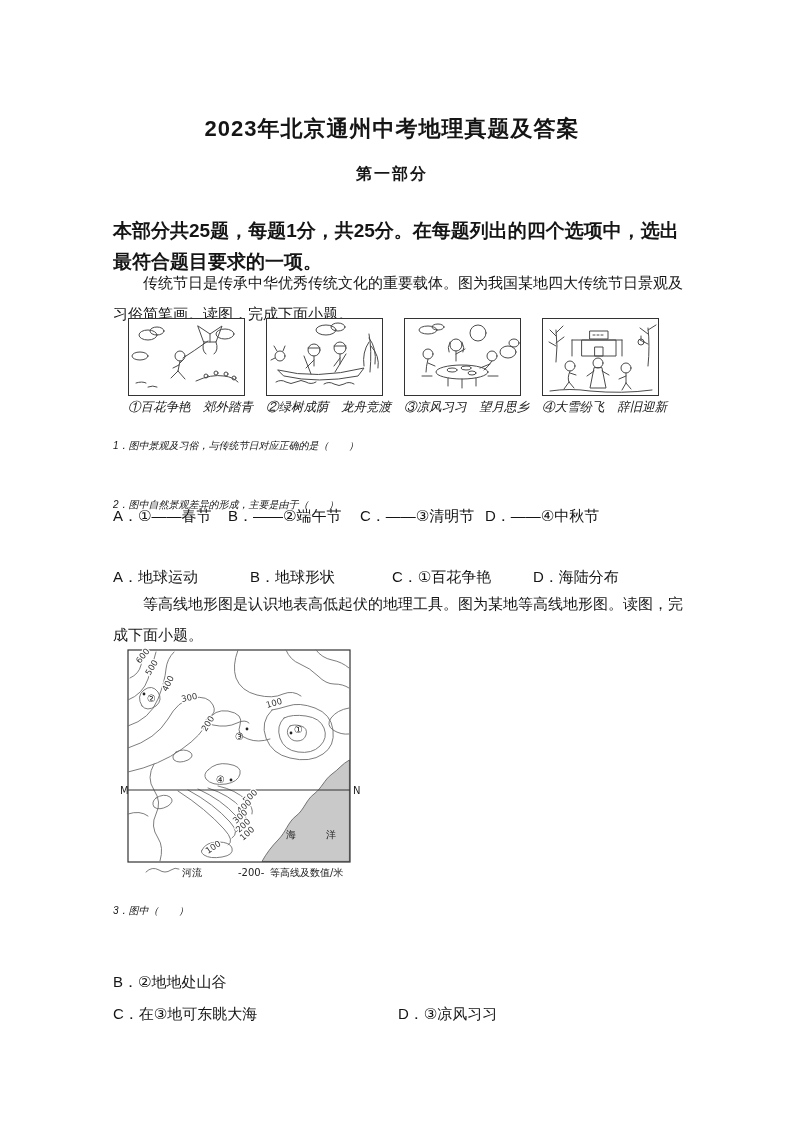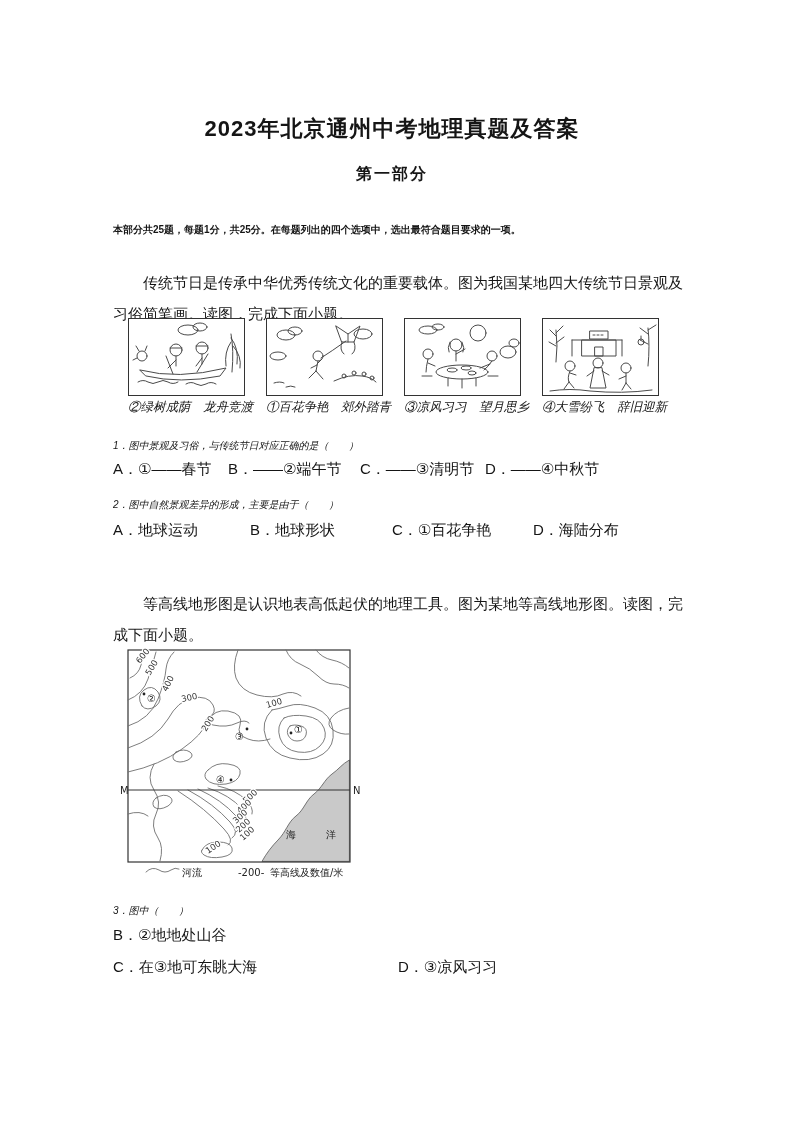--- a/index.html
+++ b/index.html
@@ -5,34 +5,34 @@
   html,body{margin:0;padding:0;background:#888;}
   .page{position:relative;width:794px;height:1123px;margin:0 auto;background:#ffffff;
         font-family:"Liberation Sans","DejaVu Sans",sans-serif;color:#151515;overflow:hidden;}
   .abs{position:absolute;}
   .center{left:0;width:784px;text-align:center;}
   .doc-title{top:114px;font-size:22px;font-weight:bold;letter-spacing:1px;}
   .sec-head{top:164px;font-size:16px;font-weight:bold;letter-spacing:2px;}
   .para{left:113px;width:574px;font-size:15px;line-height:31px;}
   .bold{font-weight:bold;}
   .indent{text-indent:2em;}
-  .instructions{top:204px;font-size:10px;}
+  .instructions{top:196px;font-size:19px;}
   .passage1{top:252px;}
   .passage2{top:573px;}
   .panels-row{top:318px;left:128px;display:flex;gap:21px;}
   .panel{width:117px;margin:0;}
   .panel svg{display:block;background:#fff;}
   .panel figcaption{margin-top:3px;text-align:center;font-size:12.5px;
         font-family:"DejaVu Serif","Liberation Serif",serif;font-style:italic;white-space:nowrap;}
   .qstem{font-size:10px;width:600px;font-style:italic;}
   .q1-stem{top:430px;} .q1-opts{top:460px;}
   .q2-stem{top:489px;} .q2-opts{top:521px;}
   .q3-stem{top:895px;} .q3-row1{top:926px;} .q3-row2{top:958px;}
   .q4-stem{top:990px;}
-  .opts{left:113px;width:600px;display:flex;font-size:15px;}
+  .opts{left:113px;width:600px;display:flex;font-size:15px;margin-top:47px;}
   .opt{display:inline-block;white-space:nowrap;}
   .q1-opts .opt:nth-child(1){width:115px;} .q1-opts .opt:nth-child(2){width:132px;} .q1-opts .opt:nth-child(3){width:125px;}
   .q2-opts .opt:nth-child(1){width:137px;} .q2-opts .opt:nth-child(2){width:142px;} .q2-opts .opt:nth-child(3){width:141px;}
   .q3row .opt:nth-child(1){width:285px;}
   .mapwrap{top:648px;left:120px;}
   .sketch{stroke:#4a4a4a;stroke-width:1;fill:none;stroke-linecap:round;stroke-linejoin:round;}
   .contour{stroke:#6e6e6e;stroke-width:0.9;fill:none;stroke-linecap:round;}
   .mlbl{font-family:"DejaVu Sans",sans-serif;font-size:8.5px;fill:#333;
         paint-order:stroke;stroke:#ffffff;stroke-width:2.5px;}
   .mlbl2{font-family:"DejaVu Sans",sans-serif;font-size:10px;fill:#222;}
@@ -43,41 +43,20 @@
 <div class="page">
 
   <div class="abs center doc-title">2023年北京通州中考地理真题及答案</div>
   <div class="abs center sec-head">第一部分</div>
 
   <p class="abs para bold instructions">本部分共25题，每题1分，共25分。在每题列出的四个选项中，选出最符合题目要求的一项。</p>
 
   <p class="abs para indent passage1">传统节日是传承中华优秀传统文化的重要载体。图为我国某地四大传统节日景观及习俗简笔画。读图，完成下面小题。</p>
 
   <div class="abs panels-row">
-
-    <figure class="panel">
-      <svg width="117" height="78" viewBox="0 0 117 78">
-        <rect x="0.5" y="0.5" width="116" height="77" fill="#fff" stroke="#333"></rect>
-        <g class="sketch">
-          <ellipse cx="60" cy="12" rx="10" ry="5"></ellipse>
-            <ellipse cx="72" cy="9" rx="7" ry="4"></ellipse>
-          <circle cx="14" cy="38" r="5"></circle>
-          <path d="M11,33 l-3,-5 M17,33 l2,-5 M9,40 l-4,2"></path>
-          <path d="M12,52 Q50,62 98,50 L92,58 Q52,66 18,58 Z"></path>
-          <circle cx="48" cy="32" r="6"></circle>
-            <path d="M42,30 h12 M48,38 v10 M48,42 L40,50 M38,38 L45,56"></path>
-          <circle cx="74" cy="30" r="6"></circle>
-            <path d="M68,28 h12 M74,36 v10 M74,40 L68,48 M80,36 L69,54"></path>
-          <path d="M103,16 q3,16 1,38"></path>
-          <path d="M103,20 q8,10 6,26 M103,24 q-7,10 -5,24 M105,28 q9,10 7,22"></path>
-          <path d="M10,64 q5,-3 10,0 q5,3 10,0 q5,-3 10,0 q5,3 10,0 M58,66 q5,-3 10,0 q5,3 10,0 q5,-3 10,0"></path>
-        </g>
-      </svg>
-      <figcaption>②绿树成荫　龙舟竞渡</figcaption>
-    </figure>
 
     <figure class="panel">
       <svg width="117" height="78" viewBox="0 0 117 78">
         <rect x="0.5" y="0.5" width="116" height="77" fill="#fff" stroke="#333"></rect>
         <g class="sketch">
           <ellipse cx="20" cy="17" rx="9" ry="5"></ellipse>
             <ellipse cx="29" cy="13" rx="7" ry="4"></ellipse>
           <ellipse cx="97" cy="16" rx="9" ry="5"></ellipse>
           <ellipse cx="12" cy="38" rx="8" ry="4"></ellipse>
           <path d="M70,8 L82,16 L94,8 L88,24 L76,24 Z"></path>
@@ -87,20 +66,41 @@
           <path d="M52,43 L50,53 M51,46 L56,41 M51,47 L45,50 M50,53 L43,60 M50,53 L57,61"></path>
           <path d="M68,63 q15,-7 28,-5 q9,1 14,6"></path>
           <circle cx="78" cy="58" r="2"></circle>
             <circle cx="88" cy="55" r="2"></circle>
             <circle cx="98" cy="56" r="2"></circle>
             <circle cx="106" cy="60" r="2"></circle>
           <path d="M8,65 q6,-2 10,0 M20,69 q5,-2 9,0"></path>
         </g>
       </svg>
       <figcaption>①百花争艳　郊外踏青</figcaption>
+    </figure>
+
+    <figure class="panel">
+      <svg width="117" height="78" viewBox="0 0 117 78">
+        <rect x="0.5" y="0.5" width="116" height="77" fill="#fff" stroke="#333"></rect>
+        <g class="sketch">
+          <ellipse cx="60" cy="12" rx="10" ry="5"></ellipse>
+            <ellipse cx="72" cy="9" rx="7" ry="4"></ellipse>
+          <circle cx="14" cy="38" r="5"></circle>
+          <path d="M11,33 l-3,-5 M17,33 l2,-5 M9,40 l-4,2"></path>
+          <path d="M12,52 Q50,62 98,50 L92,58 Q52,66 18,58 Z"></path>
+          <circle cx="48" cy="32" r="6"></circle>
+            <path d="M42,30 h12 M48,38 v10 M48,42 L40,50 M38,38 L45,56"></path>
+          <circle cx="74" cy="30" r="6"></circle>
+            <path d="M68,28 h12 M74,36 v10 M74,40 L68,48 M80,36 L69,54"></path>
+          <path d="M103,16 q3,16 1,38"></path>
+          <path d="M103,20 q8,10 6,26 M103,24 q-7,10 -5,24 M105,28 q9,10 7,22"></path>
+          <path d="M10,64 q5,-3 10,0 q5,3 10,0 q5,-3 10,0 q5,3 10,0 M58,66 q5,-3 10,0 q5,3 10,0 q5,-3 10,0"></path>
+        </g>
+      </svg>
+      <figcaption>②绿树成荫　龙舟竞渡</figcaption>
     </figure>
 
     <figure class="panel">
       <svg width="117" height="78" viewBox="0 0 117 78">
         <rect x="0.5" y="0.5" width="116" height="77" fill="#fff" stroke="#333"></rect>
         <g class="sketch">
           <ellipse cx="24" cy="12" rx="9" ry="4"></ellipse>
             <ellipse cx="34" cy="9" rx="6" ry="3"></ellipse>
           <circle cx="74" cy="15" r="8"></circle>
           <ellipse cx="104" cy="34" rx="8" ry="6"></ellipse>

